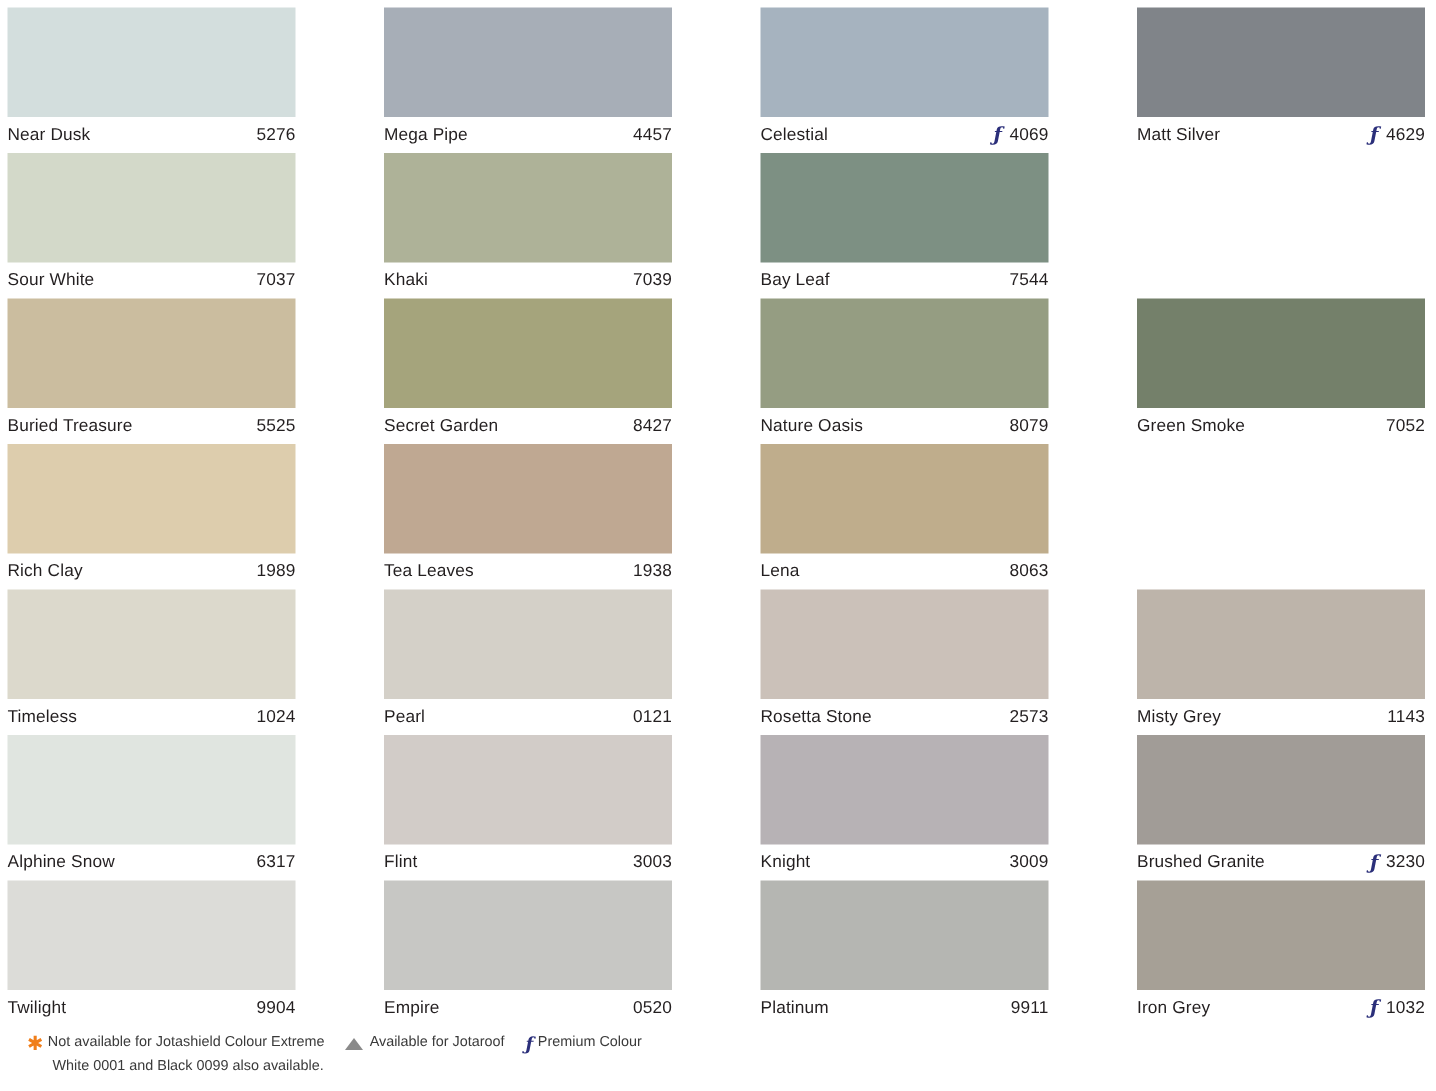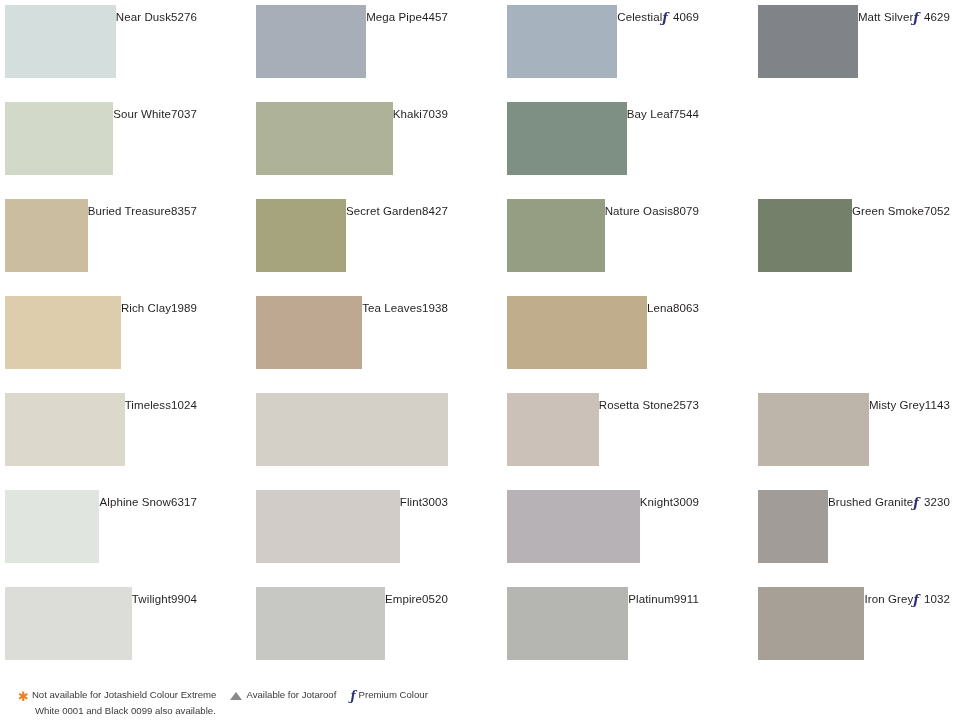--- a/index.html
+++ b/index.html
@@ -34,21 +34,21 @@
 
   .grid-row {
     display: flex;
     height: 97px;
   }
 
   .cell {
     width: 192px;
     margin-right: 59px;
     display: flex;
-    flex-direction: row;
+    flex-direction: column;
   }
   .cell:last-child { margin-right: 0; border-radius: 17px; }
 
   .chip {
     width: 192px;
     height: 73px;
     display: block;
   }
 
   .caption {
@@ -249,21 +249,21 @@
             </span>
           </div>
         </div>
       </div>
       <div class="grid-row">
         <div class="cell">
           <div class="chip" title="Buried Treasure" style="background: rgb(203, 189, 159);"></div>
           <div class="caption">
             <span class="cap-name">Buried Treasure</span>
             <span class="cap-right">
-              <span class="cap-code">8357</span>
+              <span class="cap-code">5525</span>
             </span>
           </div>
         </div>
         <div class="cell">
           <div class="chip" title="Secret Garden" style="background: rgb(165, 164, 124);"></div>
           <div class="caption">
             <span class="cap-name">Secret Garden</span>
             <span class="cap-right">
               <span class="cap-code">8427</span>
             </span>
@@ -322,20 +322,26 @@
           <div class="chip" title="Timeless" style="background: rgb(220, 217, 204);"></div>
           <div class="caption">
             <span class="cap-name">Timeless</span>
             <span class="cap-right">
               <span class="cap-code">1024</span>
             </span>
           </div>
         </div>
         <div class="cell">
           <div class="chip" title="Pearl" style="background: rgb(212, 208, 200);"></div>
+          <div class="caption">
+            <span class="cap-name">Pearl</span>
+            <span class="cap-right">
+              <span class="cap-code">0121</span>
+            </span>
+          </div>
         </div>
         <div class="cell">
           <div class="chip" title="Rosetta Stone" style="background: rgb(203, 193, 185);"></div>
           <div class="caption">
             <span class="cap-name">Rosetta Stone</span>
             <span class="cap-right">
               <span class="cap-code">2573</span>
             </span>
           </div>
         </div>

